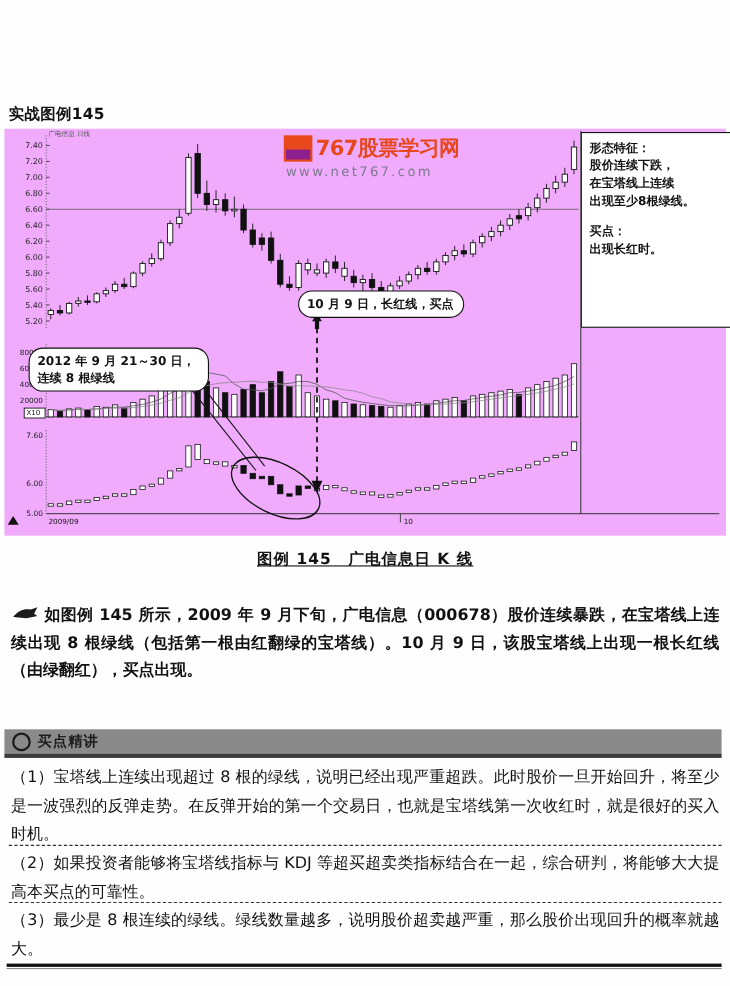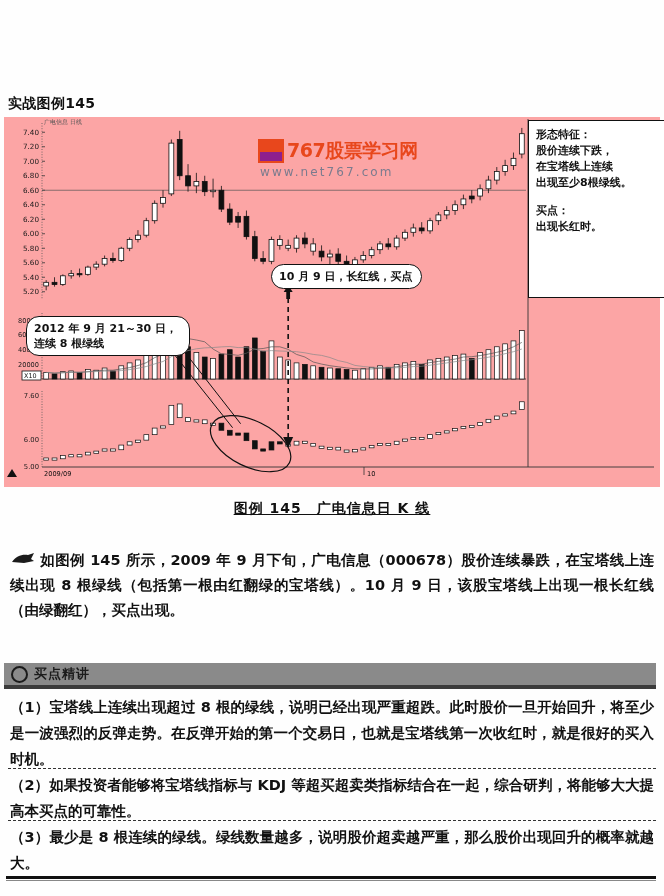--- a/index.html
+++ b/index.html
@@ -20,42 +20,42 @@
   }
   .hdr-rule{position:absolute;left:0;top:62px;width:664px;height:3px;background:#111;}
   .hdr-rule:after{content:"";position:absolute;left:0;top:3px;width:664px;height:1px;background:#777;}
 
   .sec-label{
     position:absolute;left:8px;top:95px;font-size:14px;font-weight:bold;
     font-family:"DejaVu Sans",sans-serif;letter-spacing:0.3px;
   }
 
   
-  .chart{position:absolute;left:4px;top:117px;width:656px;height:370px;background:#fca5a5;}
+  .chart{position:absolute;left:4px;top:117px;width:656px;height:370px;background:#f0abfc;}
   .chart svg{display:block;}
 
   
   .callout{
     position:absolute;background:#fff;border:1.6px solid #111;border-radius:13px;
     font-family:"DejaVu Sans",sans-serif;font-size:11px;line-height:15px;
     padding:4px 7px;font-weight:bold;color:#111;
   }
   #callout-buypoint{left:271px;top:264px;width:135px;}
   #callout-green8{left:26px;top:316px;width:148px;}
 
   .featbox{
     position:absolute;left:528px;top:120px;width:128px;height:170px;
     border:1.5px solid #111;background:#fff;
     font-family:"DejaVu Sans",sans-serif;font-size:11px;line-height:16px;
     padding:6px 6px 0 7px;font-weight:bold;
   }
   .featbox .gap{height:12px;}
 
   
-  .wm{position:absolute;left:258px;top:138px;width:180px;}
+  .wm{position:absolute;left:258px;top:122px;width:180px;}
   .wm-row{display:flex;align-items:center;}
   .wm-ic{width:26px;height:24px;background:#e8471c;position:relative;overflow:hidden;margin-right:3px;}
   .wm-ic:after{content:"";position:absolute;left:2px;bottom:2px;width:22px;height:9px;background:#8e1f8e;}
   .wm-txt{font-family:"DejaVu Sans",sans-serif;font-size:19px;font-weight:bold;color:#e8471c;letter-spacing:-0.5px;}
   .wm-url{font-family:"DejaVu Sans",sans-serif;font-size:12px;color:#7b7b8e;letter-spacing:2.1px;margin-top:1px;padding-left:2px;}
 
   
   .fig-cap{
     position:absolute;left:0;top:500px;width:664px;text-align:center;
     font-family:"DejaVu Sans",sans-serif;font-size:14px;font-weight:bold;letter-spacing:1px;text-decoration:underline;
@@ -77,21 +77,21 @@
   .sec-bar:after{content:"";position:absolute;left:0;top:22px;width:652px;height:4px;background:#3b3b3b;}
   .sec-bar-inner{display:flex;align-items:center;height:22px;padding-left:7px;}
   .circ{
     width:13px;height:13px;border:2px solid #1b1b1b;border-radius:50%;margin-right:6px;flex:none;
   }
   .sec-bar-txt{font-family:Liberation Sans, sans-serif;font-size:13px;font-weight:bold;color:#1b1b1b;letter-spacing:1px;}
 
   .pt{
     position:absolute;left:10px;width:644px;
     font-family:"DejaVu Sans",sans-serif;font-size:14.5px;line-height:26px;
-    font-weight:bold;text-align:justify;
+    font-weight:normal;text-align:justify;
   }
   #pt1{top:694px;}
   #pt2{top:772px;}
   #pt3{top:824px;}
   .dash-sep{position:absolute;left:8px;width:648px;height:0;border-top:1.6px dashed #333;}
   #sep1{top:768px;}
   #sep2{top:820px;}
   .bot-rule{position:absolute;left:6px;top:876px;width:650px;height:3px;background:#111;}
   .bot-rule:after{content:"";position:absolute;left:0;top:4px;width:650px;height:1px;background:#888;}
 </style>

